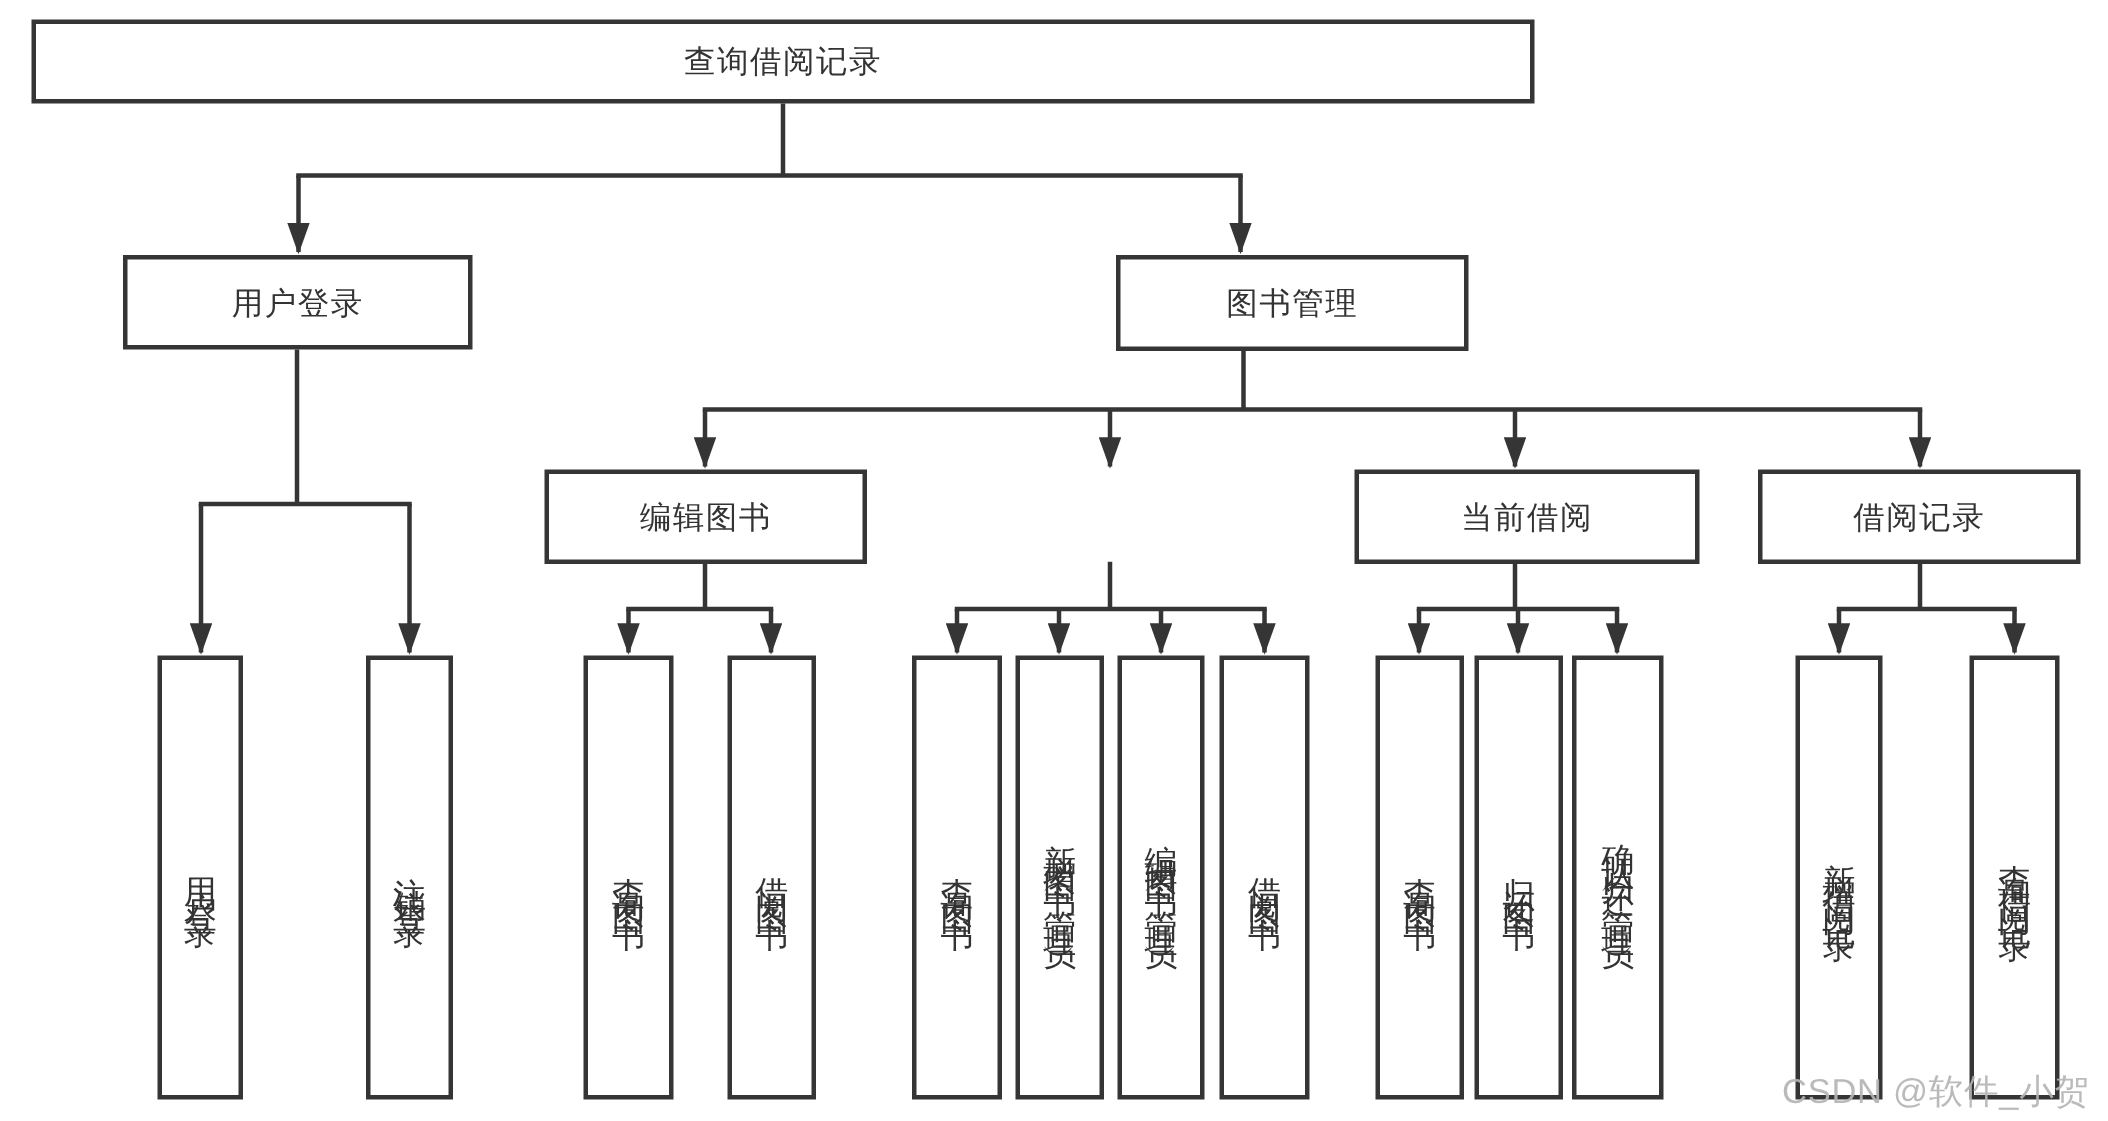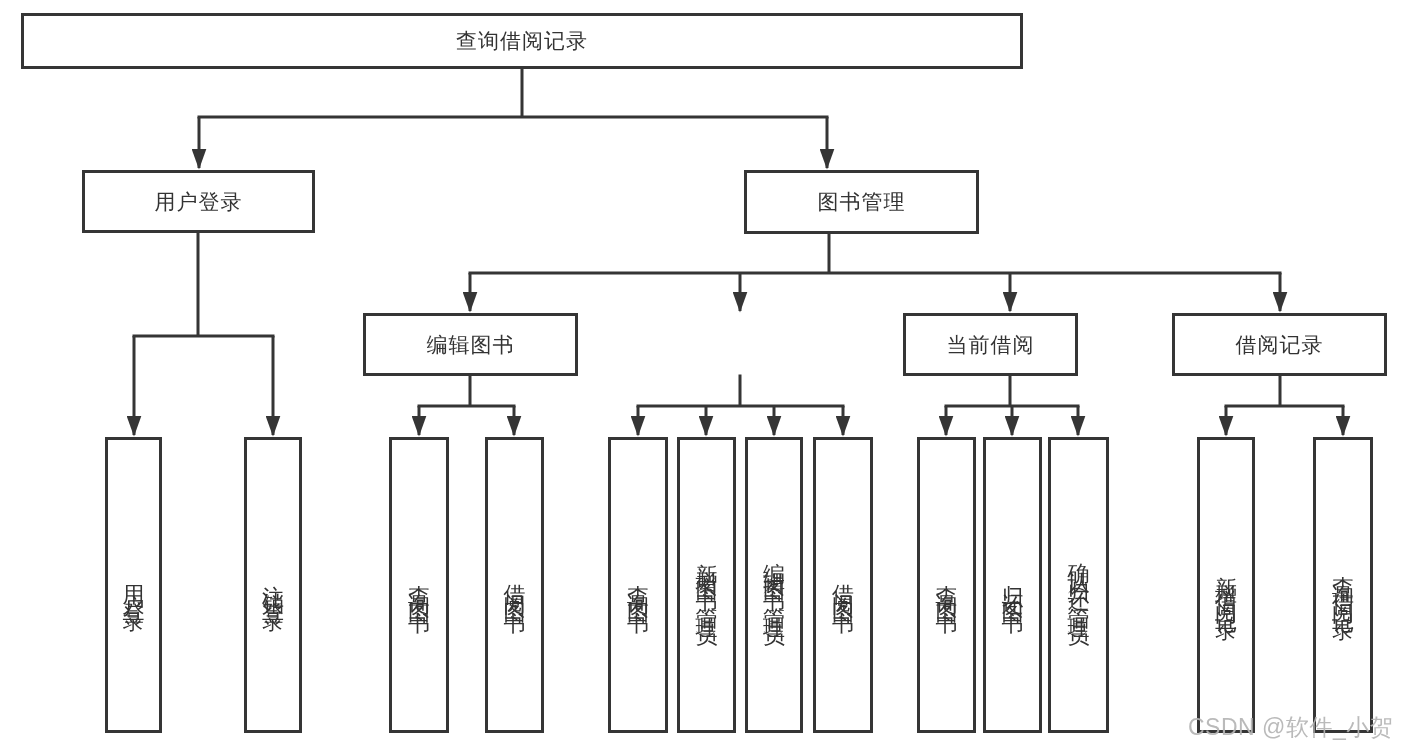--- a/index.html
+++ b/index.html
@@ -21,21 +21,21 @@
   .watermark {
     position:absolute; left:1188px; top:712px; z-index:5;
     font-size:23px; color:#b5b5b5; letter-spacing:0.5px; opacity:0.92;
   }
   
   .n-root   { left:21px;  top:13px;  width:1002px; height:56px; }
   .n-login  { left:82px;  top:170px; width:233px;  height:63px; }
   .n-mgmt   { left:744px; top:170px; width:235px;  height:64px; }
   .n-rec    { left:363px; top:313px; width:215px;  height:63px; }
   .n-borrow { left:633px; top:313px; width:215px;  height:63px; }
-  .n-cur    { left:903px; top:313px; width:175px;  height:63px; }
+  .n-cur    { left:903px; top:313px; width:230px;  height:63px; }
   .n-log    { left:1172px;top:313px; width:215px;  height:63px; }
   .lf-1  { left:105px;  width:57px; }
   .lf-2  { left:244px;  width:58px; }
   .lf-3  { left:389px;  width:60px; }
   .lf-4  { left:485px;  width:59px; }
   .lf-5  { left:608px;  width:60px; }
   .lf-6  { left:677px;  width:59px; }
   .lf-7  { left:745px;  width:58px; }
   .lf-8  { left:813px;  width:60px; }
   .lf-9  { left:917px;  width:59px; }

